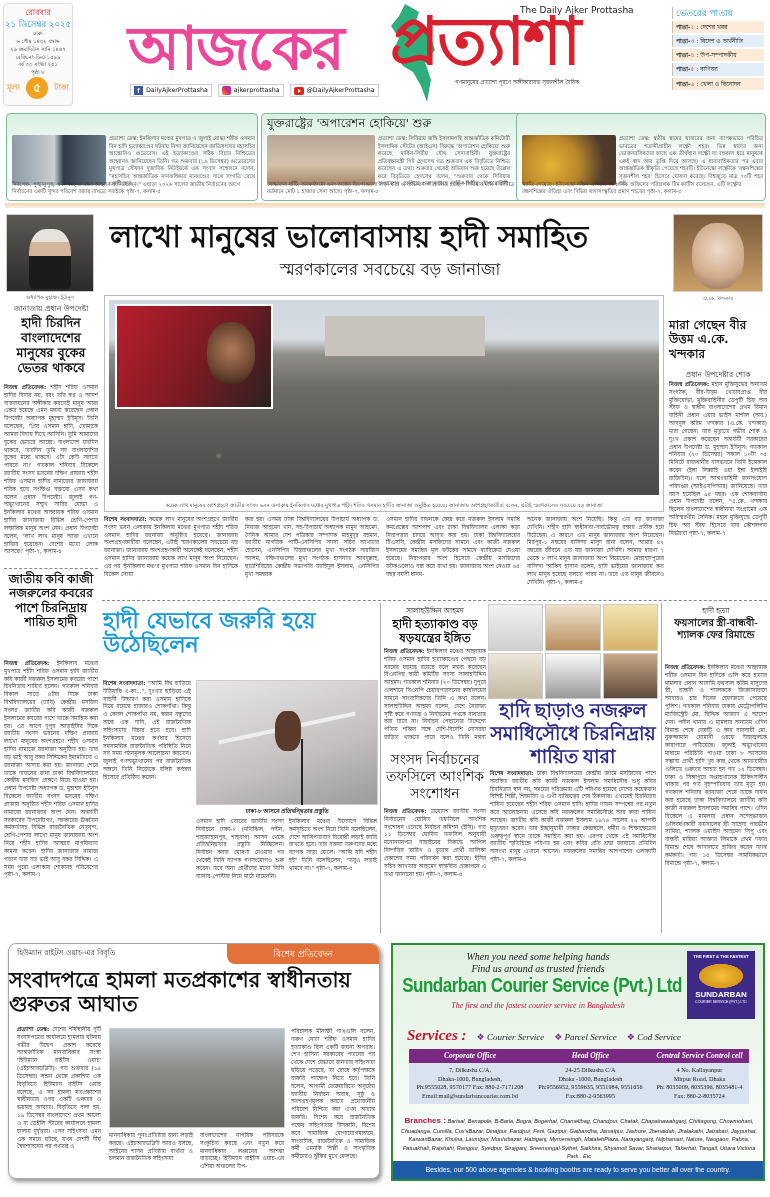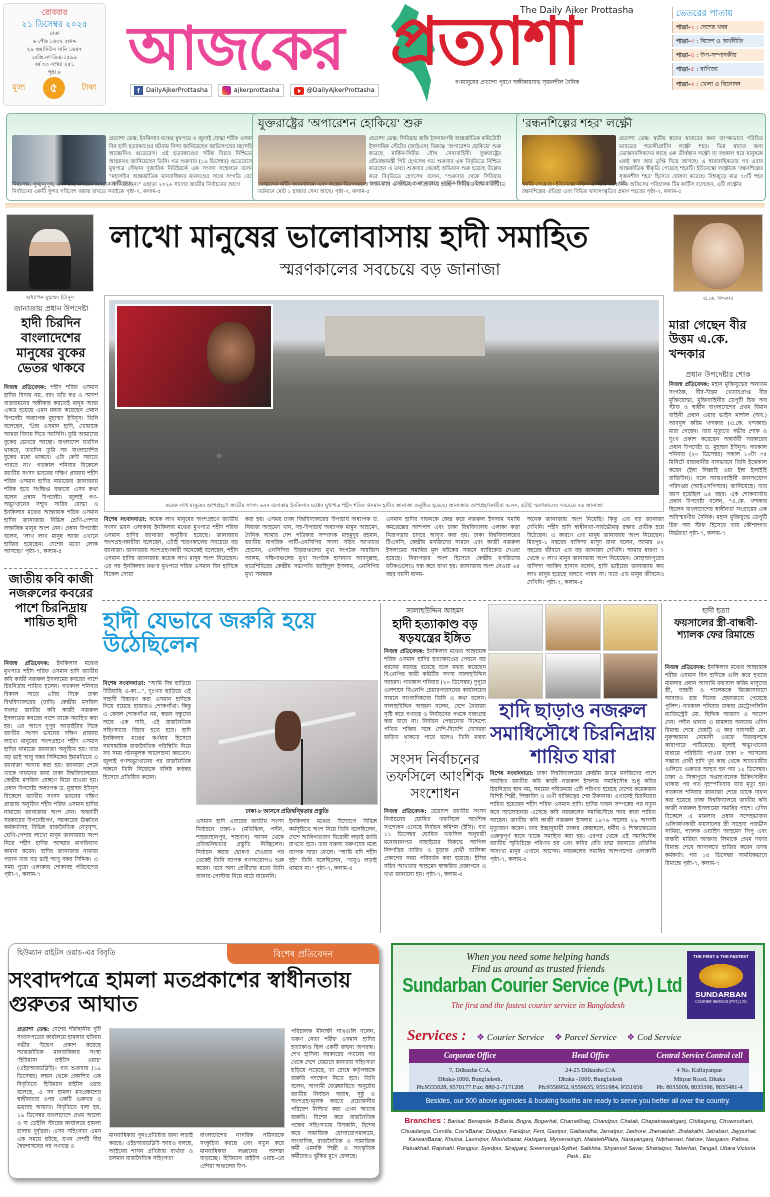--- a/index.html
+++ b/index.html
@@ -1,20 +1,20 @@
 <!DOCTYPE html>
 <html><head>
 <meta charset="utf-8">
 <style>
 *{box-sizing:border-box;margin:0;padding:0}
 body{width:770px;height:1197px;background:#fff;font-family:"DejaVu Sans",sans-serif;color:#111;position:relative;overflow:hidden;font-size:6px;line-height:1.35}
 .abs{position:absolute}
 .small{font-size:5.6px;line-height:1.4;color:#222;text-align:justify}
 
-#datebox{left:3px;top:3px;width:103px;height:103px;background:#fafafa;border:1px solid #ddd;border-radius:4px;text-align:center;padding-top:4px}
+#datebox{left:3px;top:3px;width:70px;height:103px;background:#fafafa;border:1px solid #ddd;border-radius:4px;text-align:center;padding-top:4px}
 #datebox .day{color:#d6303a;font-size:8px}
 #datebox .date{color:#1d8cc8;font-size:8.5px}
 #datebox .line{font-size:5.2px;color:#222;line-height:1.5}
 #datebox .price{position:absolute;bottom:6px;left:0;right:0;display:flex;justify-content:space-around;align-items:center;color:#e08a12;font-size:8px}
 #datebox .coin{width:22px;height:22px;border-radius:50%;background:#f3a21f;color:#fff;font-weight:bold;font-size:12px;line-height:22px}
 #logo1{left:128px;top:18px;font-family:"DejaVu Serif",serif;font-weight:bold;font-size:60px;color:#ec4899;letter-spacing:-2px;line-height:1}
 #logo2{left:390px;top:8px;font-family:"DejaVu Serif",serif;font-weight:bold;font-size:66px;color:#d9202f;letter-spacing:-2px;line-height:1}
 #map{left:385px;top:2px;width:60px;height:104px}
 #eng-name{left:520px;top:4px;font-size:9px;color:#222}
 #tagline{left:455px;top:79px;font-size:5.6px;color:#222}
@@ -95,21 +95,21 @@
 #hrw{left:8px;top:943px;width:372px;height:236px;border:1px solid #aaa;border-radius:8px;background:#fff;box-shadow:2px 3px 4px #999}
 #hrw .kick{position:absolute;left:8px;top:4px;font-size:7.5px;color:#222}
 #hrw .badge{position:absolute;right:0;top:0;width:152px;height:20px;background:#e2723a;border-radius:0 8px 0 8px;color:#fff;font-size:9px;text-align:center;line-height:20px}
 #hrw .h{position:absolute;left:0;right:0;top:24px;text-align:left;font-family:"DejaVu Serif",serif;font-size:21px;font-weight:bold;line-height:1.15;color:#111}
 #hrw .c1{position:absolute;left:8px;top:82px;width:84px;height:148px;overflow:hidden}
 #hrw .img{position:absolute;left:100px;top:84px;width:176px;height:100px;background:linear-gradient(#b9c2c9,#8d8d8a 40%,#6a6a66);border:1px solid #ccc}
 #hrw .c2{position:absolute;left:100px;top:188px;width:84px;height:44px;overflow:hidden}
 #hrw .c3{position:absolute;left:191px;top:188px;width:84px;height:44px;overflow:hidden}
 #hrw .c4{position:absolute;left:282px;top:84px;width:84px;height:146px;overflow:hidden}
 
-#ad{left:391px;top:943px;width:374px;height:169px;border:2px solid #2d8a3a;background:linear-gradient(#dff0df,#f3f9f3 60%,#fff)}
+#ad{left:391px;top:943px;width:374px;height:238px;border:2px solid #2d8a3a;background:linear-gradient(#dff0df,#f3f9f3 60%,#fff)}
 #ad .t1{position:absolute;left:0;width:290px;top:6px;text-align:center;font-family:"Liberation Serif",serif;font-style:italic;font-size:10px;color:#222;line-height:1.2}
 #ad .name{position:absolute;left:4px;top:30px;width:290px;text-align:center;font-family:"Liberation Sans",sans-serif;font-weight:bold;font-size:17px;color:#1f9a3a;letter-spacing:-0.5px;transform:scaleY(1.15)}
 #ad .tag{position:absolute;left:0;width:290px;top:56px;text-align:center;font-family:"Liberation Serif",serif;font-style:italic;font-size:8px;color:#b5163c}
 #ad .logo{position:absolute;right:8px;top:6px;width:68px;height:68px;background:#3e2a86;color:#fff;text-align:center}
 #ad .logo .l1{font-size:4.2px;font-weight:bold;margin-top:3px;font-family:"Liberation Sans",sans-serif}
 #ad .logo .tiger{width:44px;height:24px;margin:4px auto 2px;background:radial-gradient(ellipse at 50% 50%,#f2c33a,#d9961c 70%,transparent 72%)}
 #ad .logo .l2{font-size:8px;font-weight:bold;font-family:"Liberation Sans",sans-serif}
 #ad .logo .l3{font-size:3.6px;font-family:"Liberation Sans",sans-serif}
 #ad .svc{position:absolute;left:14px;top:80px;font-family:"Liberation Serif",serif;font-style:italic;font-size:9px;color:#222;display:flex;gap:10px;align-items:baseline}
 #ad .svc .lab{color:#c0172f;font-size:15px;font-weight:bold}
@@ -172,28 +172,27 @@
     <div class="row"><span class="pg">পাতা-</span><span class="num">৫</span><span> : বাণিজ্য</span></div>
     <div class="row"><span class="pg">পাতা-</span><span class="num">৬</span><span> : খেলা ও বিনোদন</span></div>
   </div>
 </div>
 
 <div class="abs topbox" style="left:6px;width:252px">
   <div class="img" style="width:94px;height:50px;background:linear-gradient(90deg,#8a9aa6,#c9cfd3 45%,#2f3b46 55%,#6a7a88)"></div>
   <div class="txt" style="left:102px;width:146px;height:50px;overflow:hidden">প্রত্যাশা ডেস্ক: ইনকিলাব মঞ্চের মুখপাত্র ও জুলাই যোদ্ধা শরীফ ওসমান বিন হাদি হত্যাকাণ্ডের ঘটনায় নিন্দা জানিয়েছেন জাতিসংঘের মহাসচিব আন্তোনিও গুতেরেস। এই হত্যাকাণ্ডের সঠিক বিচার নিশ্চিতের আহ্বানও জানিয়েছেন তিনি। গত শুক্রবার (১৯ ডিসেম্বর) গুতেরেসের মুখপাত্র স্টেফান দুজারিক নিউইয়র্কে এক সংবাদ সম্মেলনে বলেন, "মহাসচিব আন্তর্জাতিক মানবাধিকার মানদণ্ডের সাথে সংগতি রেখে একটি দ্রুত,</div>
   <div class="foot"><span>নিরপেক্ষ, পুঙ্খানুপুঙ্খ এবং স্বচ্ছ তদন্তের আহ্বান জানিয়েছেন।" এছাড়া ২০২৬ সালের জাতীয় নির্বাচনের আগে নির্বাচনের একটি সুন্দর পরিবেশ বজায় রাখতে সবাইকে</span> <span>পৃষ্ঠা-৭, কলাম-৫</span></div>
 </div>
-<div class="abs topbox" style="left:252px;width:276px">
+<div class="abs topbox" style="left:261px;width:276px">
   <h3>যুক্তরাষ্ট্রের 'অপারেশন হোকিয়ে' শুরু</h3>
   <div class="img" style="width:108px;height:50px;background:linear-gradient(180deg,#b7a79a,#d6c2a8 60%,#a5866a)"></div>
   <div class="txt" style="left:116px;width:132px;height:50px;overflow:hidden">প্রত্যাশা ডেস্ক: সিরিয়ায় জঙ্গি ইসলামপন্থি আন্তর্জাতিক কমিটোরী ইসলামিক স্টেটের (আইএস) বিরুদ্ধে 'অপারেশন হোকিয়ে' শুরু করেছে মার্কিন-সিরীয় যৌথ সেনাবাহিনী। যুক্তরাষ্ট্রের প্রতিরক্ষামন্ত্রী পিট হেগসেথ গত শুক্রবার এক বিবৃতিতে নিশ্চিত করেছেন এ তথ্য। শুক্রবার থেকেই অভিযান শুরু হয়েছে উল্লেখ করে বিবৃতিতে হেগসেথ বলেন, "শুক্রবার থেকে সিরিয়ায় অপারেশন হোকিয়ে শুরু করেছে মার্কিন-সিরীয় যৌথ বাহিনী। আইএস</div>
   <div class="foot"><span>যোদ্ধাদের ঘাঁটি, অবকাঠামো এবং অস্ত্রের ডিপোগুলো লক্ষ্য করে এ অভিযান পরিচালিত হচ্ছে।" সিরিয়ায় মার্কিন ঘাঁটিতে বর্তমানে মোট ১ হাজার সেনা আছে।</span> <span>পৃষ্ঠা-৭, কলাম-৫</span></div>
 </div>
 <div class="abs topbox" style="left:516px;width:250px">
-  <h3>'রন্ধনশিল্পের শহর' লক্ষ্ণৌ</h3>
   <div class="img" style="width:94px;height:50px;background:radial-gradient(circle at 30% 60%,#e7b338,#b8862a 40%,#4e3b2c 75%)"></div>
   <div class="txt" style="left:102px;width:144px;height:50px;overflow:hidden">প্রত্যাশা ডেস্ক: স্বতীয় স্বাদের খাবারের জন্য ব্যাপকভাবে পরিচিত ভারতের শতাব্দীপ্রাচীন লক্ষ্ণৌ শহর। ভিন্ন স্বাদের জন্য ভোজনরসিকদের কাছে এক তীর্থস্থান লক্ষ্ণৌ যা বহুকাল ধরে মানুষকে একই স্বাদ আর তৃপ্তি দিয়ে আসছে। এ ধারাবাহিকতার পর এবার আন্তর্জাতিক স্বীকৃতি পেয়েছে শহরটি। ইউনেস্কো লক্ষ্ণৌকে 'রন্ধনশিল্পের সৃজনশীল শহর' হিসেবে ঘোষণা করেছে। বিশ্বজুড়ে মাত্র ৭০টি শহর এই</div>
   <div class="foot"><span>খ্যাতি পেয়েছে। ইউনেস্কো দক্ষিণ এশিয়ার আঞ্চলিক অফিসের পরিচালক টিম কার্টিস বলেছেন, এটি লক্ষ্ণৌর রন্ধনশিল্পের ঐতিহ্য এবং বিভিন্ন খাদ্যসংস্কৃতির প্রমাণ শহরের</span> <span>পৃষ্ঠা-৭, কলাম-৫</span></div>
 </div>
 <div id="strip" class="abs"></div>
 
 <div id="l-photo" class="abs">
     <div class="p"></div>
   </div>
 <div id="l-cap" class="abs">অধ্যাপক মুহাম্মদ ইউনূস</div>

